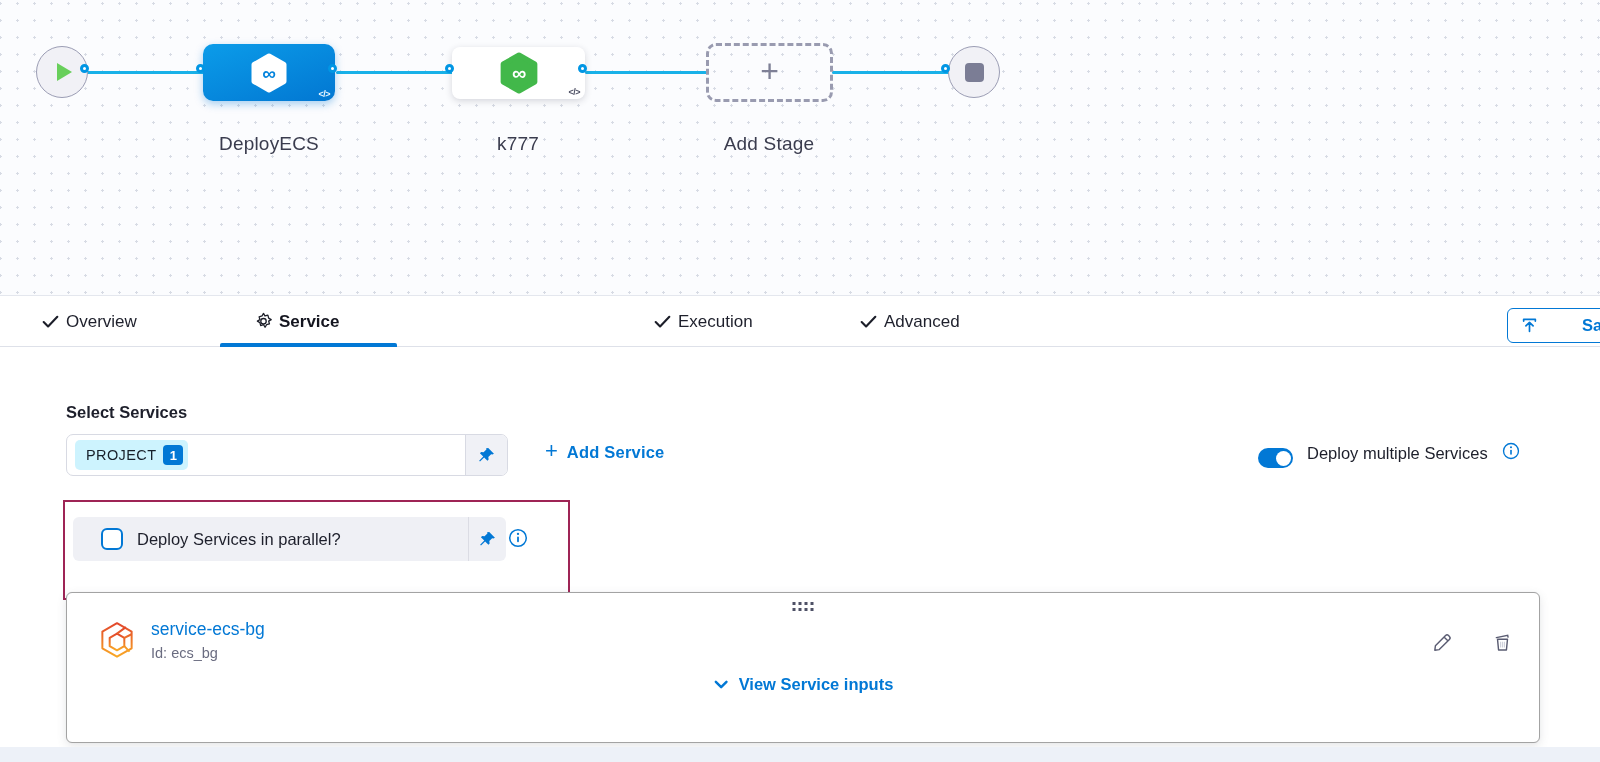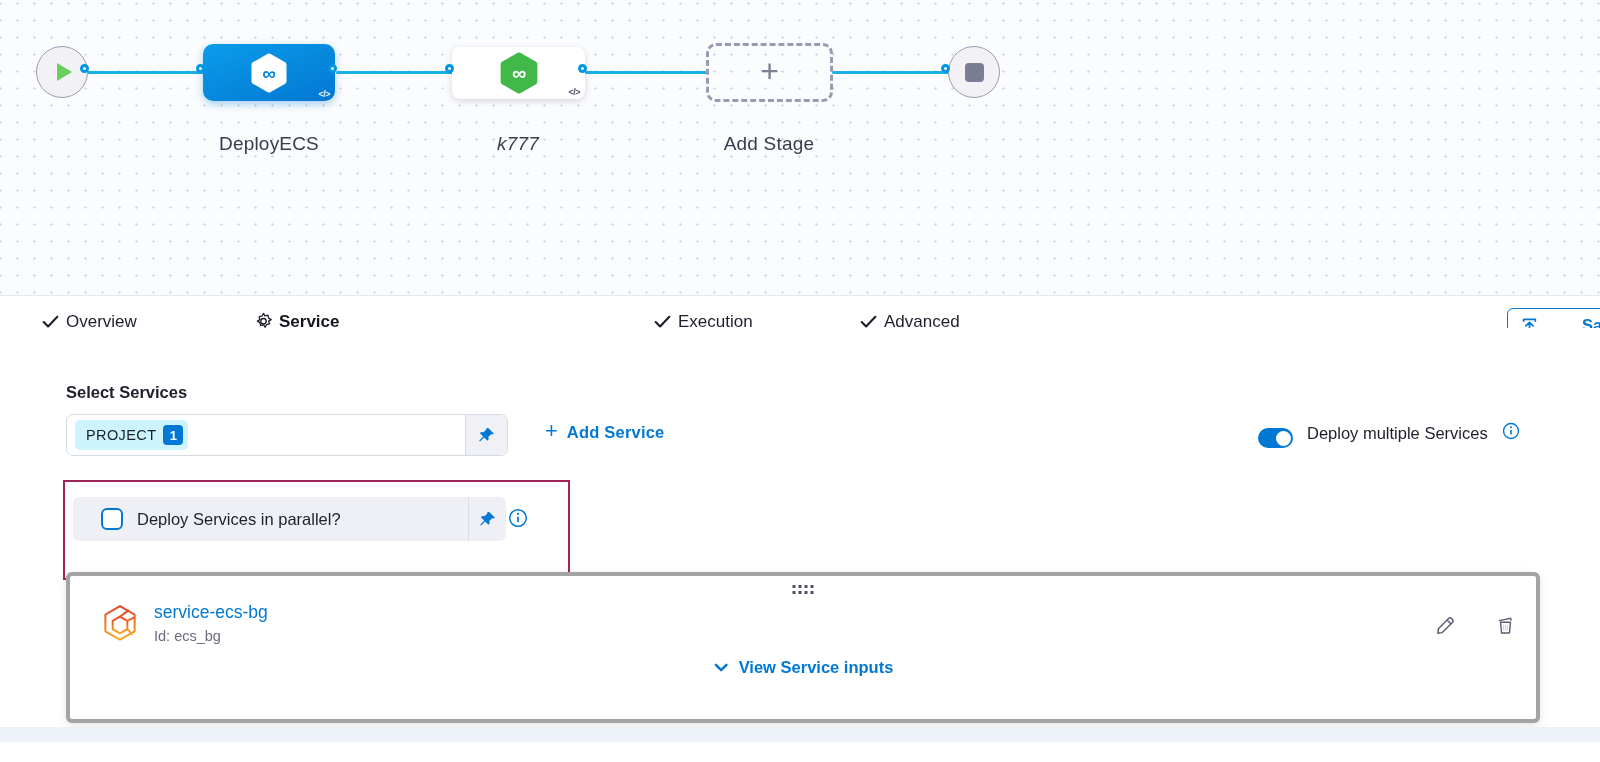--- a/index.html
+++ b/index.html
@@ -59,21 +59,21 @@
   .tab-label.active { font-weight:bold; color:#14151f; }
   .tab-underline { position:absolute; left:220px; top:46px; width:177px; height:4px; background:#0278d5; border-radius:2px 2px 0 0; }
   .save-btn {
     position:absolute; left:1507px; top:308px; height:35px; width:173px;
     border:1.8px solid #0278d5; border-radius:6px; background:#fff;
     display:flex; align-items:center; padding-left:13px; gap:44px;
     color:#0278d5; font-size:16.5px; font-weight:bold; cursor:pointer;
   }
 
   
-  .content { position:absolute; left:0; top:328px; width:1600px; height:414px; background:#fff; }
+  .content { position:absolute; left:0; top:348px; width:1600px; height:414px; background:#fff; }
   .bottom-strip { position:absolute; left:0; bottom:0; width:1600px; height:15px; background:#edf1f8; }
 
   .section-label { position:absolute; left:66px; top:55px; font-size:16.5px; font-weight:600; color:#1d1f2b; }
 
   .select-field {
     position:absolute; left:66px; top:86px; width:442px; height:42px;
     background:#fff; border:1px solid #d8dae3; border-radius:7px;
     display:flex; align-items:center;
   }
   .select-field-body { flex:1; display:flex; align-items:center; padding-left:8px; height:100%; }
@@ -110,21 +110,21 @@
   .checkbox { width:22px; height:22px; background:#fff; border:2px solid #0278d5; border-radius:6px; cursor:pointer; flex:none; }
   .parallel-label { font-size:16.5px; color:#1d1f2b; }
   .parallel-pin {
     width:38px; background:#eff0f5; border-left:1px solid #dbdce4; border-radius:0 6px 6px 0;
     display:flex; align-items:center; justify-content:center; cursor:pointer;
   }
   .parallel-info { position:absolute; left:443px; top:26px; }
 
   .service-card {
     position:absolute; left:66px; top:244px; width:1474px; height:151px; background:#fff;
-    border-radius:6px; border:4px solid #a3a3a3;
+    border-radius:6px; border:1px solid #a3a3a3;
     box-shadow:0 0 1px rgba(40,41,61,.1), 0 3px 10px rgba(96,97,112,.16);
   }
   .drag-handle {
     position:absolute; left:50%; transform:translateX(-50%); top:6px;
     display:grid; grid-template-columns:repeat(4,3px); grid-gap:3px; cursor:grab; padding:3px;
   }
   .drag-handle span { width:3px; height:3px; background:#4e5166; }
   .svc-icon { position:absolute; left:31px; top:26px; }
   .svc-name { position:absolute; left:84px; top:26px; font-size:17.5px; font-weight:500; color:#0278d5; cursor:pointer; }
   .svc-id { position:absolute; left:84px; top:52px; font-size:14.5px; color:#6a6c80; }
@@ -176,21 +176,21 @@
     </div>
 
     <div class="port" style="left:80px;"></div>
     <div class="port" style="left:196px;"></div>
     <div class="port" style="left:328px;"></div>
     <div class="port" style="left:445px;"></div>
     <div class="port" style="left:578px;"></div>
     <div class="port" style="left:941px;"></div>
 
     <div class="stage-label" style="left:159px;">DeployECS</div>
-    <div class="stage-label" style="left:408px;font-style:italic;">k777</div>
+    <div class="stage-label" style="left:408px;">k777</div>
     <div class="stage-label" style="left:659px;">Add Stage</div>
   </div>
 
   <div class="tabbar">
 
     <div class="tab" style="left:40px;">
       <svg width="21" height="21" viewBox="0 0 20 20">
         <path d="M3.5 10.5l4.2 4.2L16.5 5.5" fill="none" stroke="#1c1e29" stroke-width="2" stroke-linecap="round" stroke-linejoin="round"></path>
       </svg>
       <span class="tab-label">Overview</span>

